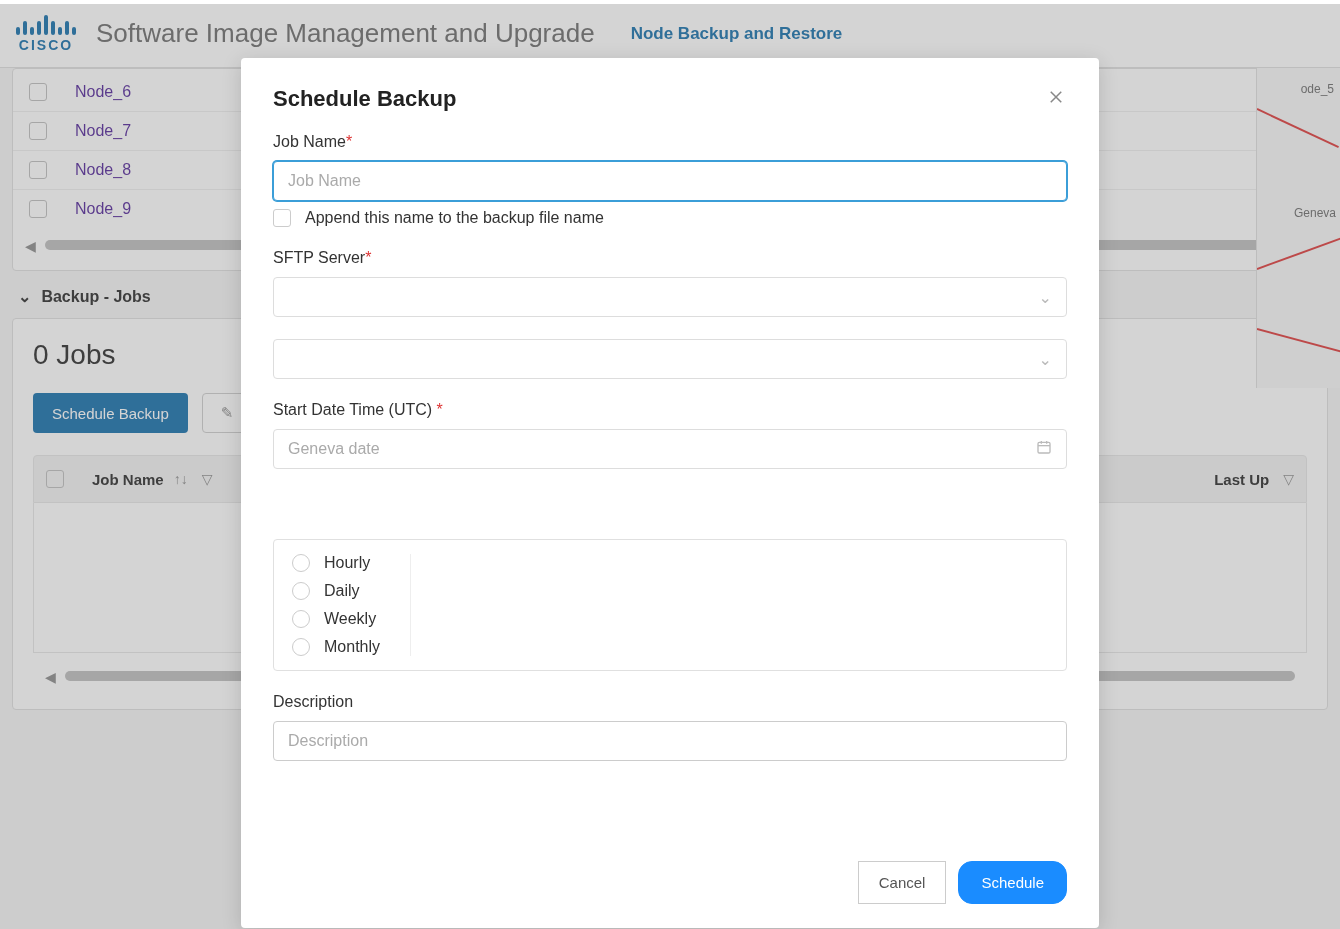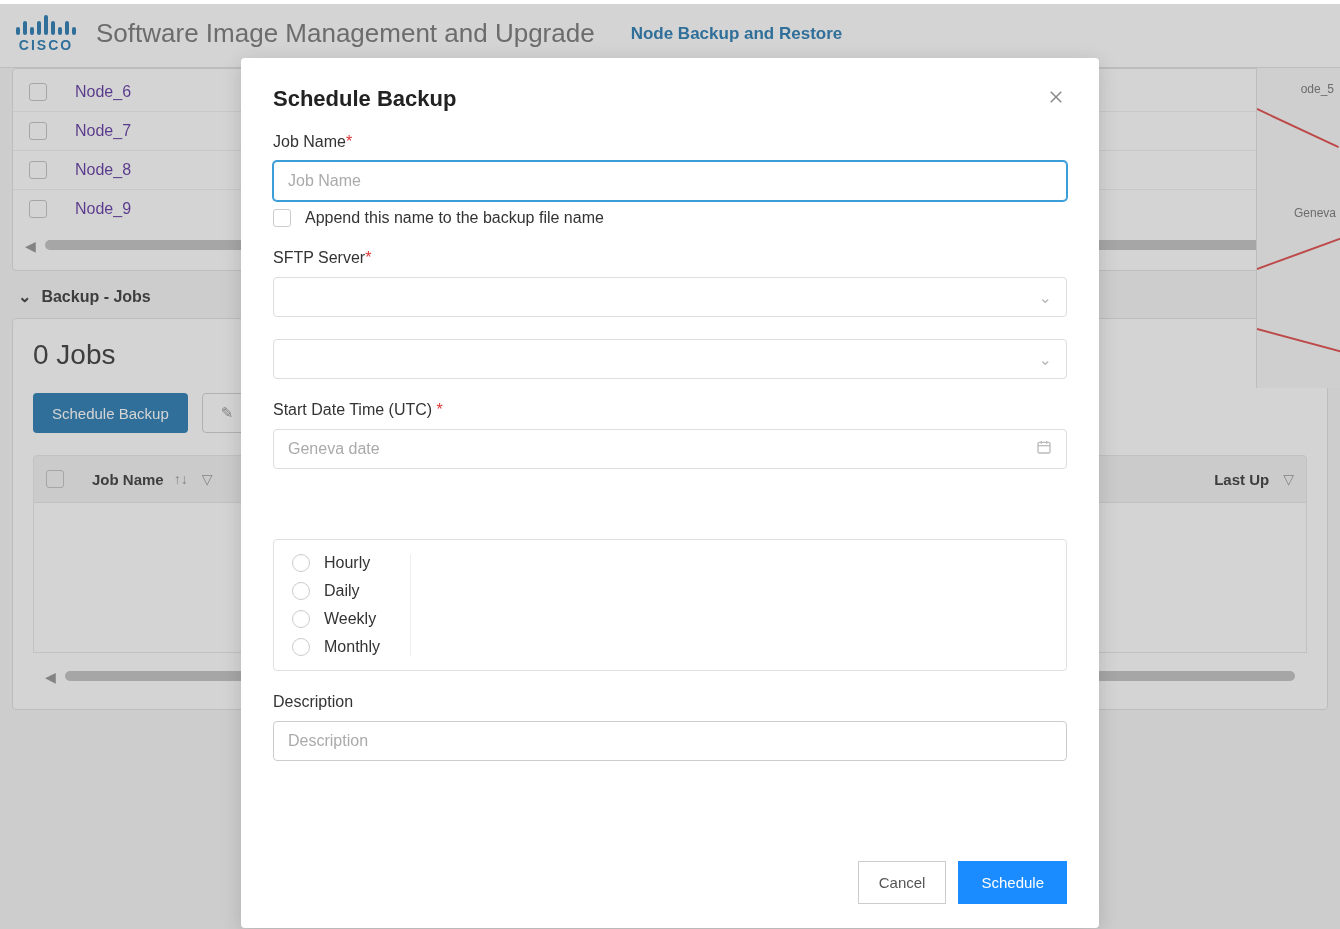--- a/index.html
+++ b/index.html
@@ -76,21 +76,21 @@
     .checkbox-row .cb-label { font-size: 16px; color: #333; }
 
     .radio-box { border: 1px solid #e0e0e0; border-radius: 4px; padding: 14px 18px; display: flex; margin-top: 48px; }
     .radio-col { display: flex; flex-direction: column; gap: 10px; padding-right: 30px; border-right: 1px solid #eee; }
     .radio-item { display: flex; align-items: center; cursor: pointer; }
     .radio-item .r { width: 18px; height: 18px; border: 1px solid #ccc; border-radius: 50%; margin-right: 14px; }
     .radio-item .rl { font-size: 16px; color: #333; }
 
     .modal-footer { margin-top: auto; display: flex; justify-content: flex-end; gap: 12px; padding-top: 18px; }
     .btn-cancel { background: #fff; border: 1px solid #ccc; color: #555; padding: 12px 20px; border-radius: 0; font-size: 15px; cursor: pointer; }
-    .btn-schedule { background: #1a8cff; border: 1px solid #1a8cff; color: #fff; padding: 8px 22px; border-radius: 0; font-size: 15px; cursor: pointer; }
+    .btn-schedule { background: #1a8cff; border: 1px solid #1a8cff; color: #fff; padding: 8px 22px; border-radius: 14px; font-size: 15px; cursor: pointer; }
   </style>
 </head>
 <body>
 
 <div class="header">
   <div class="logo">
     <div class="logo-bars">
       <span style="height:8px"></span>
         <span style="height:14px"></span>
         <span style="height:8px"></span>

